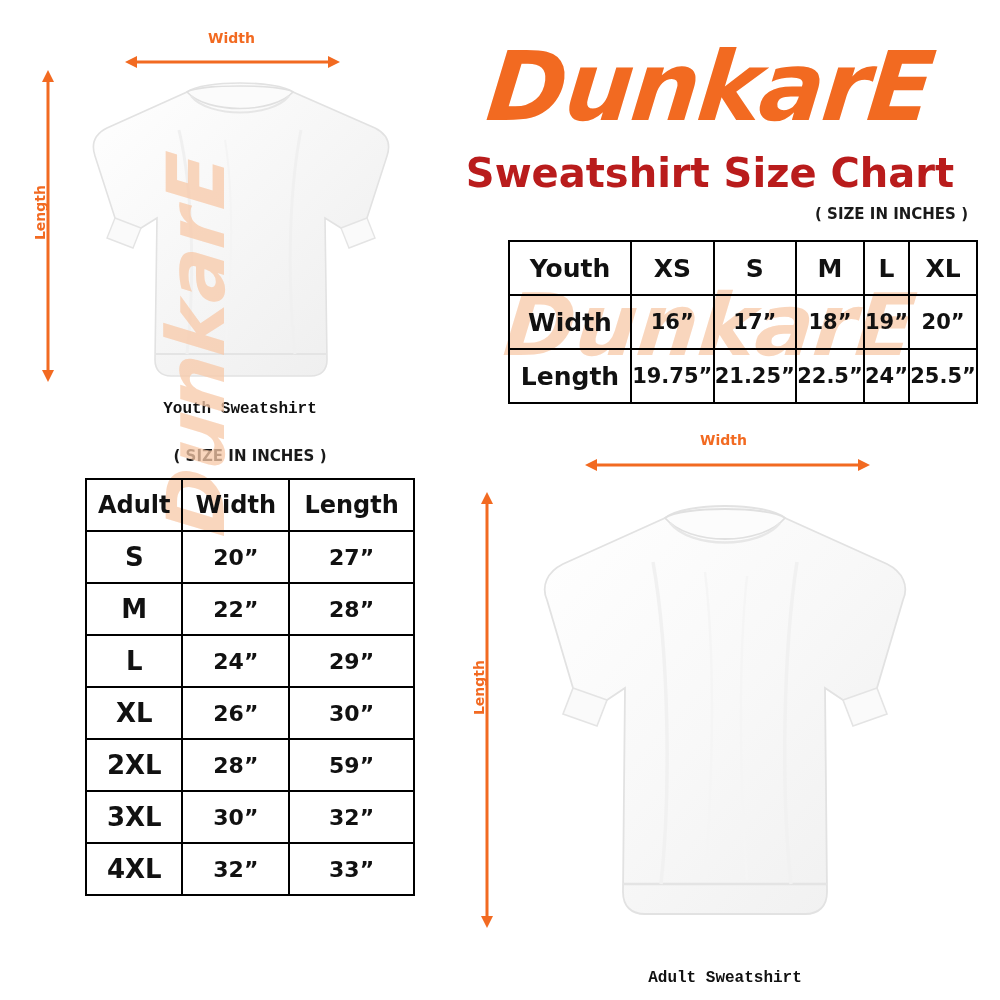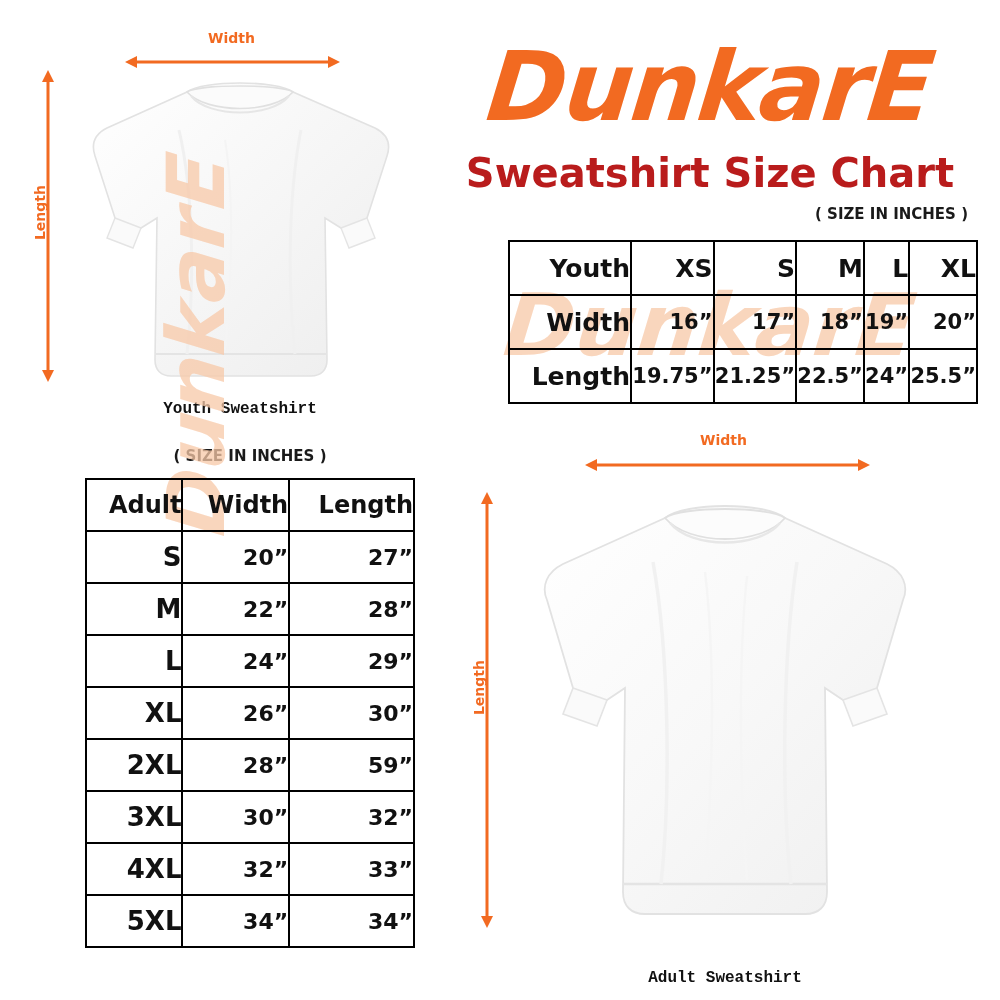--- a/index.html
+++ b/index.html
@@ -88,21 +88,21 @@
 
   
   table.size-table {
     border-collapse: collapse;
     position: absolute;
     z-index: 3;
     background: transparent;
   }
   table.size-table td, table.size-table th {
     border: 2px solid #000;
-    text-align: right;
+    text-align: center;
     font-weight: bold;
     color: #111;
     padding: 0;
   }
 
   
   #youth-table {
     left: 508px;
     top: 240px;
     width: 470px;
@@ -244,25 +244,20 @@
     </tr>
     <tr>
       <td>3XL</td>
       <td class="val">30”</td>
       <td class="val">32”</td>
     </tr>
     <tr>
       <td>4XL</td>
       <td class="val">32”</td>
       <td class="val">33”</td>
-    </tr>
-    <tr>
-      <td>5XL</td>
-      <td class="val">34”</td>
-      <td class="val">34”</td>
     </tr>
   </tbody>
     </table>
 
   <div class="measure-label" style="left:208px; top:30px;">Width</div>
   <svg class="arrow" style="left:125px; top:55px;" width="215" height="14" viewBox="0 0 215 14">
     <line x1="8" y1="7" x2="207" y2="7" stroke="#F26A21" stroke-width="3"></line>
     <polygon points="0,7 12,1 12,13" fill="#F26A21"></polygon>
     <polygon points="215,7 203,1 203,13" fill="#F26A21"></polygon>
   </svg>

